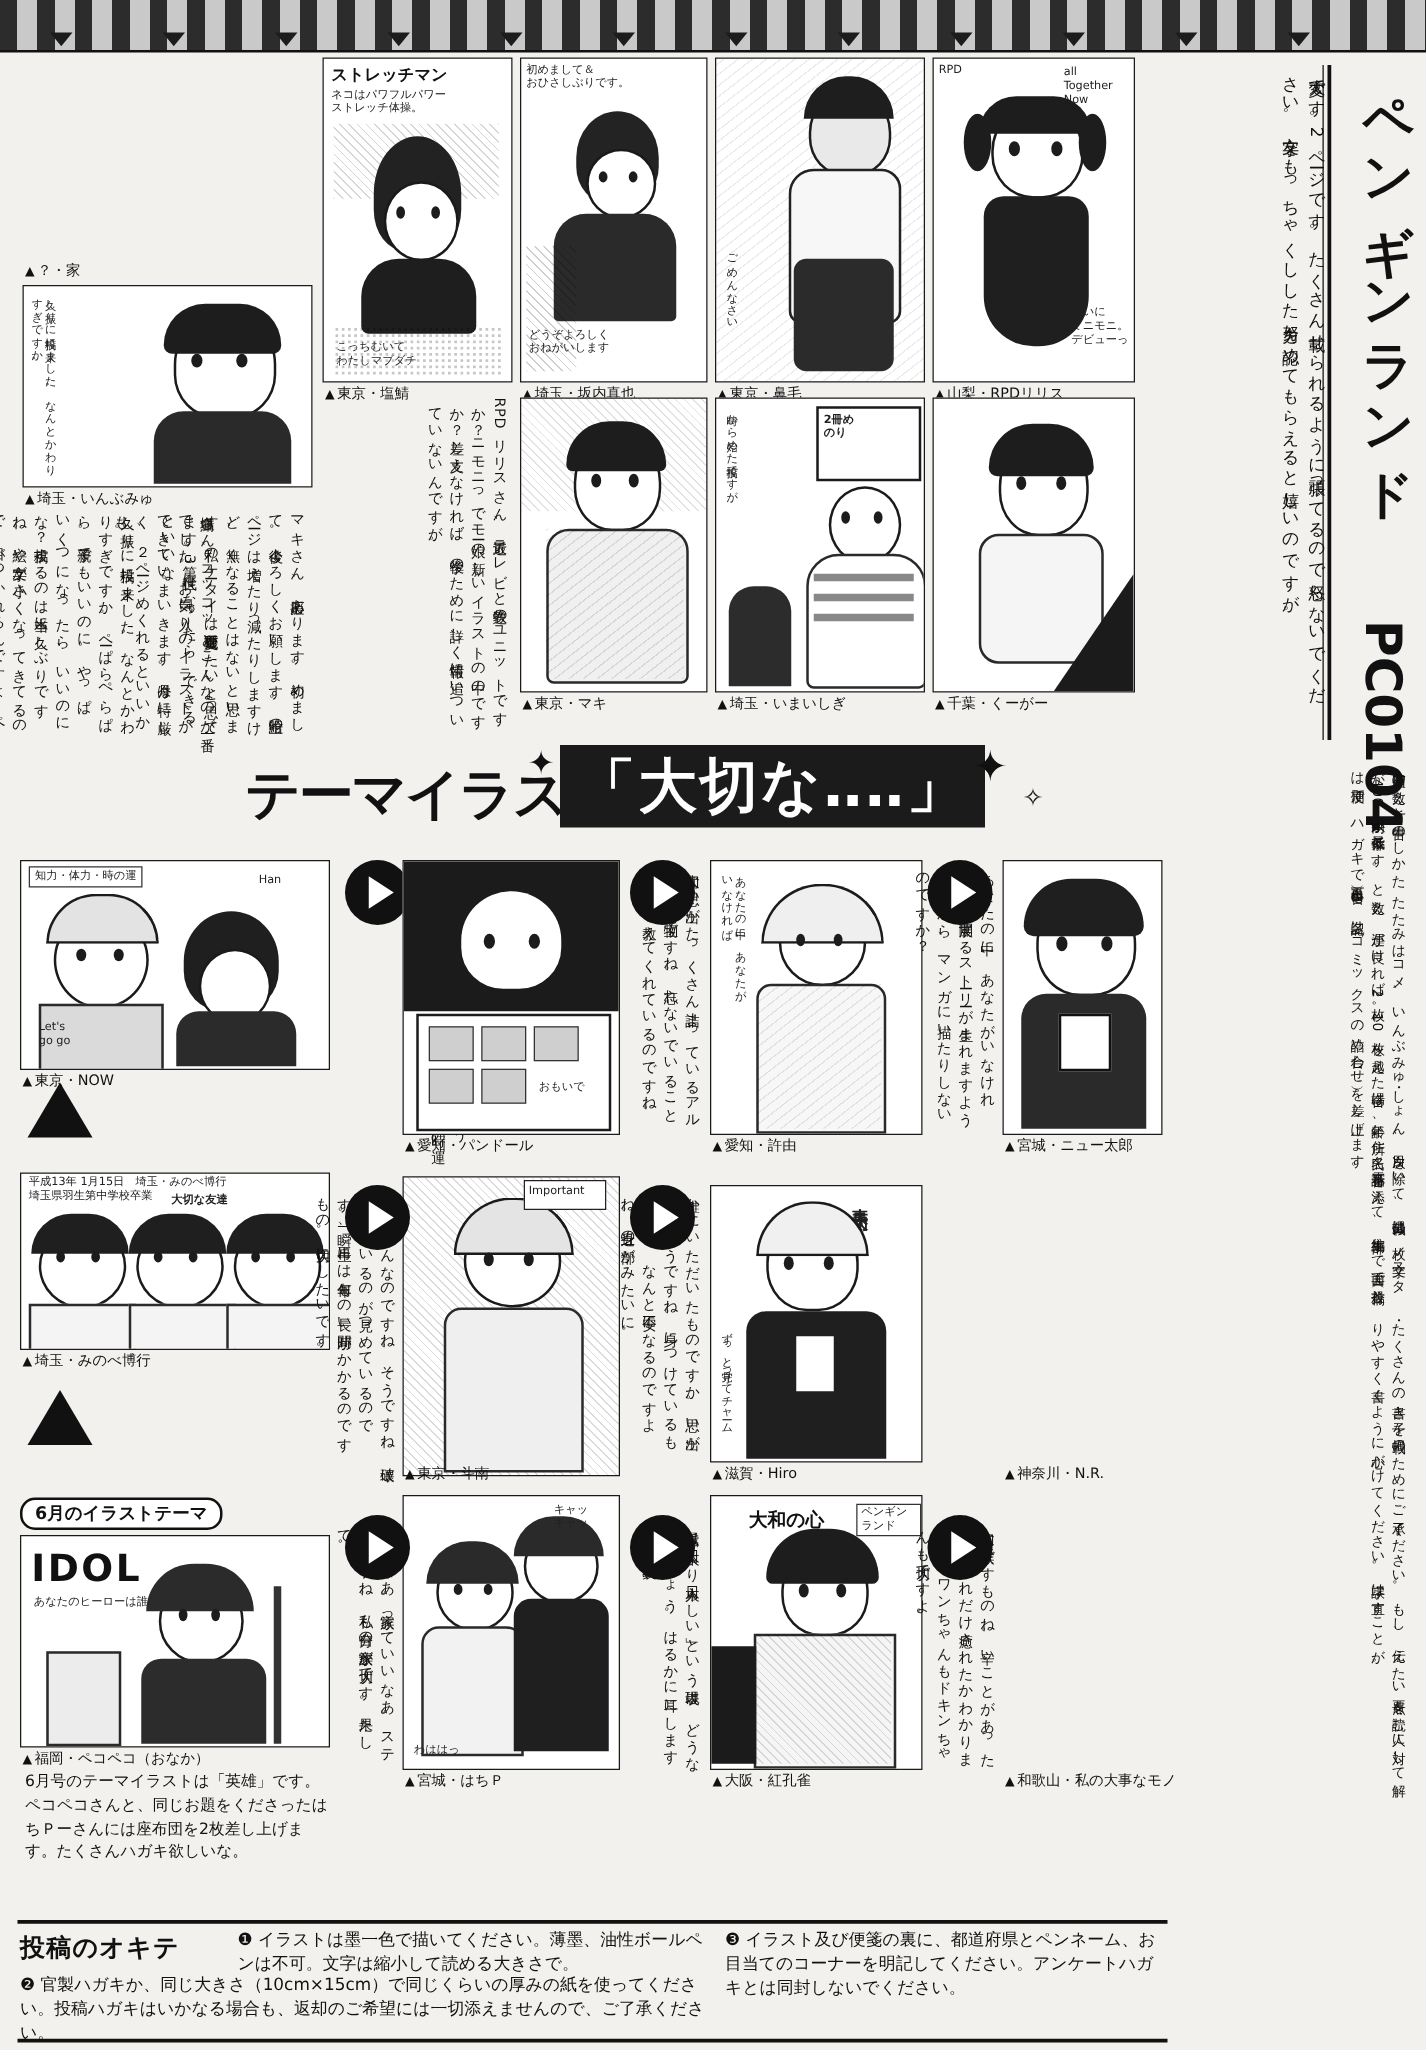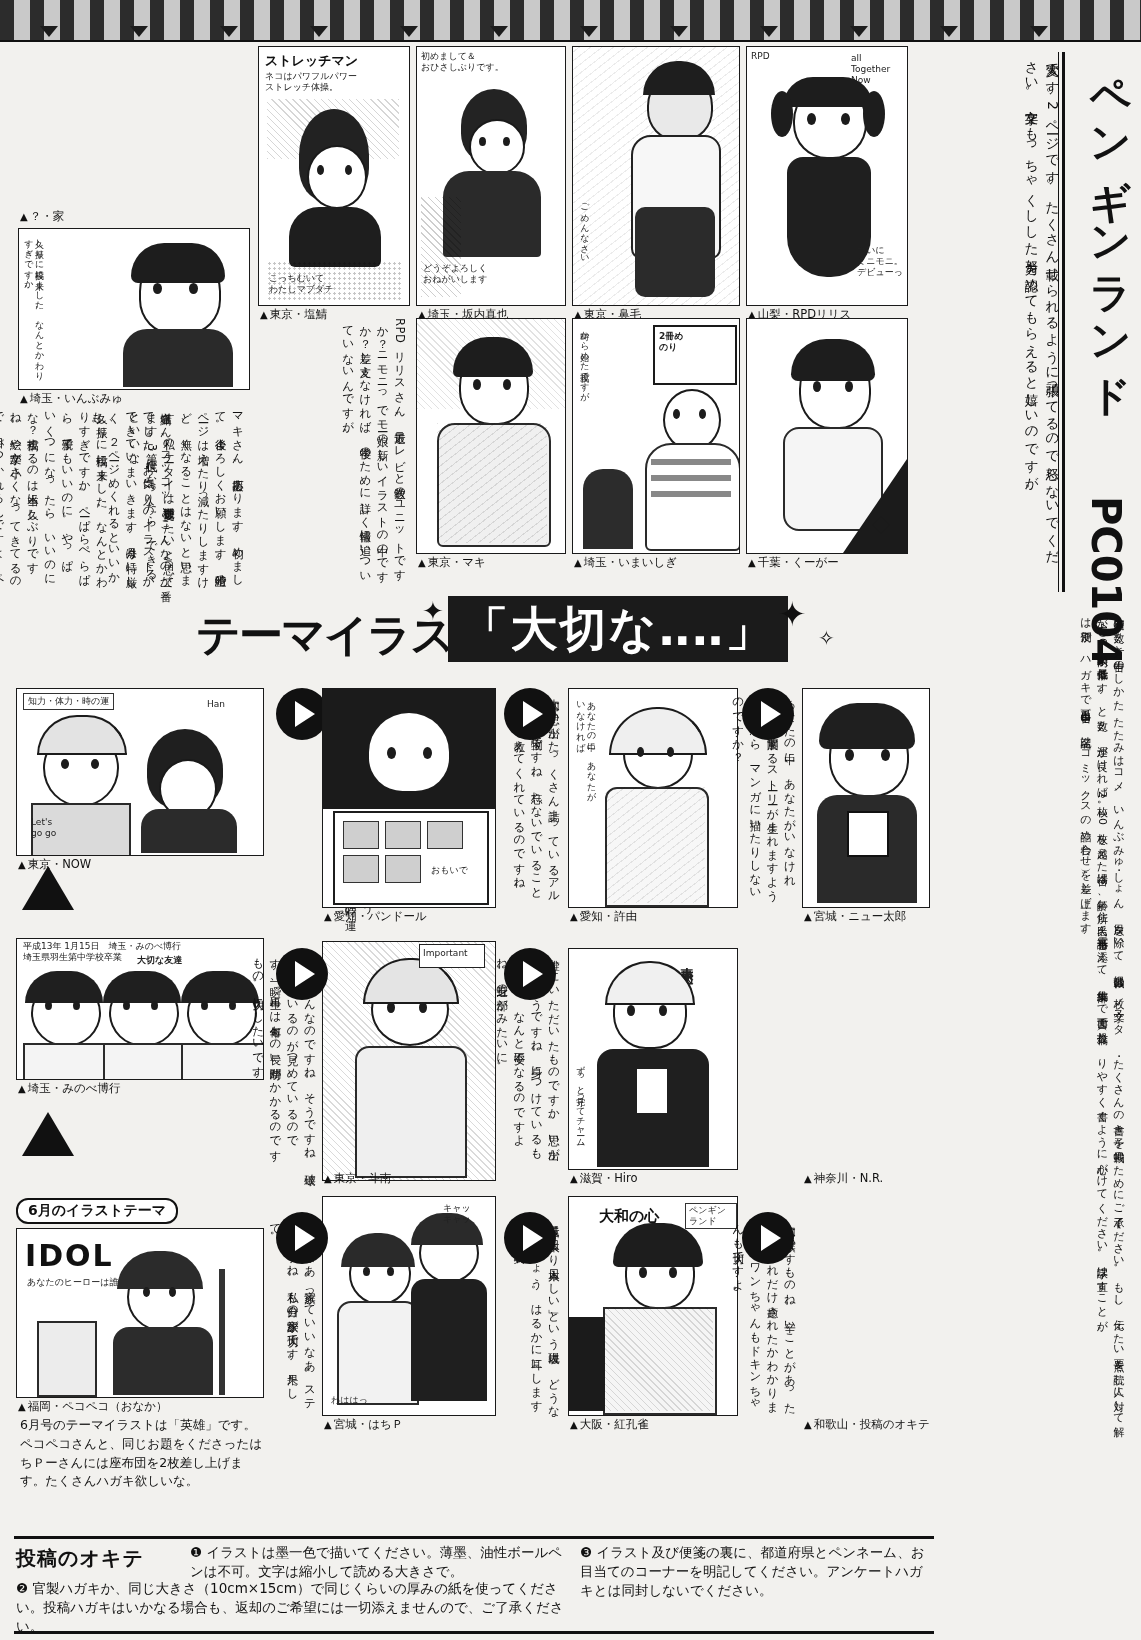--- a/index.html
+++ b/index.html
@@ -386,21 +386,21 @@
       <div class="blob" style="left:100px;top:70px;width:8px;height:11px;"></div>
       <div class="soft" style="left:34px;top:110px;width:110px;height:104px;background:#f5f5f5;border:2px solid #2a2a2a;"></div>
       <div class="hatch" style="left:34px;top:110px;width:110px;height:104px;opacity:.4"></div>
       <div class="dark" style="position:absolute;left:0;top:120px;width:36px;height:94px;"></div>
     </div>
   </div>
   <div class="cap" style="left:570px;top:1418px">大阪・紅孔雀</div>
   <div class="vcol" style="left:504px;top:1216px;width:58px;height:198px;">最近は「日本人より日本人らしい」という表現は、どうなのでしょう。はるかに耳にしますね。本質表現。</div>
   <div class="ptri" style="left:504px;top:1212px;"></div>
 
-  <div class="cap" style="left:804px;top:1418px">和歌山・投稿のオキテ</div>
+  <div class="cap" style="left:804px;top:1418px">和歌山・私の大事なモノ</div>
   <div class="vcol" style="left:742px;top:1216px;width:56px;height:198px;">大切な家族ですものね。辛いことがあったときどれだけ癒されたかわかりません。ワンちゃんもドキンちゃんも大切ですよ。</div>
   <div class="ptri" style="left:742px;top:1212px;"></div>
 
   <div class="rulesbox">
     <div class="rules-title">投稿のオキテ</div>
     <div class="rules-txt" style="left:176px;top:4px;width:380px;">❶ イラストは墨一色で描いてください。薄墨、油性ボールペンは不可。文字は縮小して読める大きさで。</div>
     <div class="rules-txt" style="left:2px;top:40px;width:552px;">❷ 官製ハガキか、同じ大きさ（10cm×15cm）で同じくらいの厚みの紙を使ってください。投稿ハガキはいかなる場合も、返却のご希望には一切添えませんので、ご了承ください。</div>
     <div class="rules-txt" style="left:566px;top:4px;width:352px;">❸ イラスト及び便箋の裏に、都道府県とペンネーム、お目当てのコーナーを明記してください。アンケートハガキとは同封しないでください。</div>
   </div>
 

